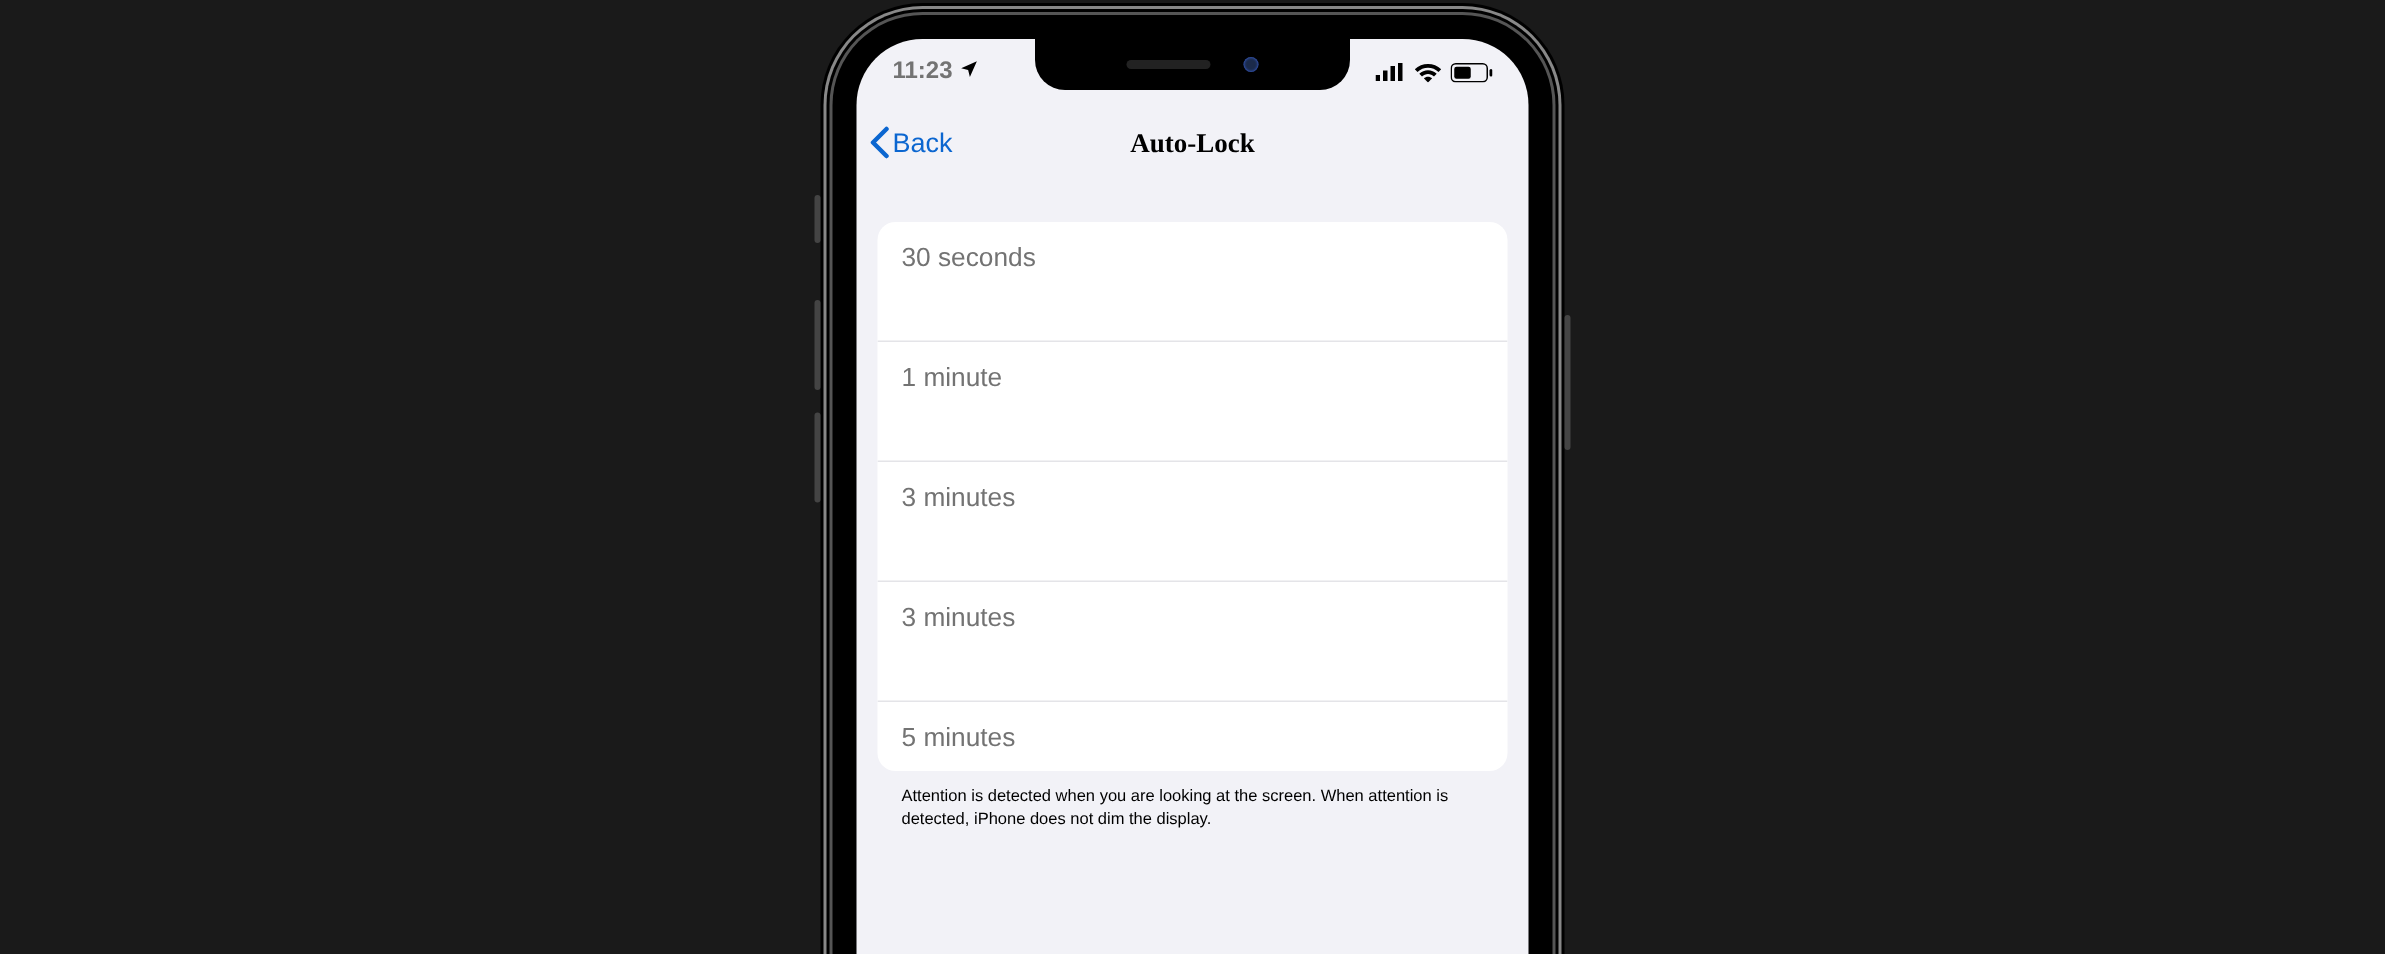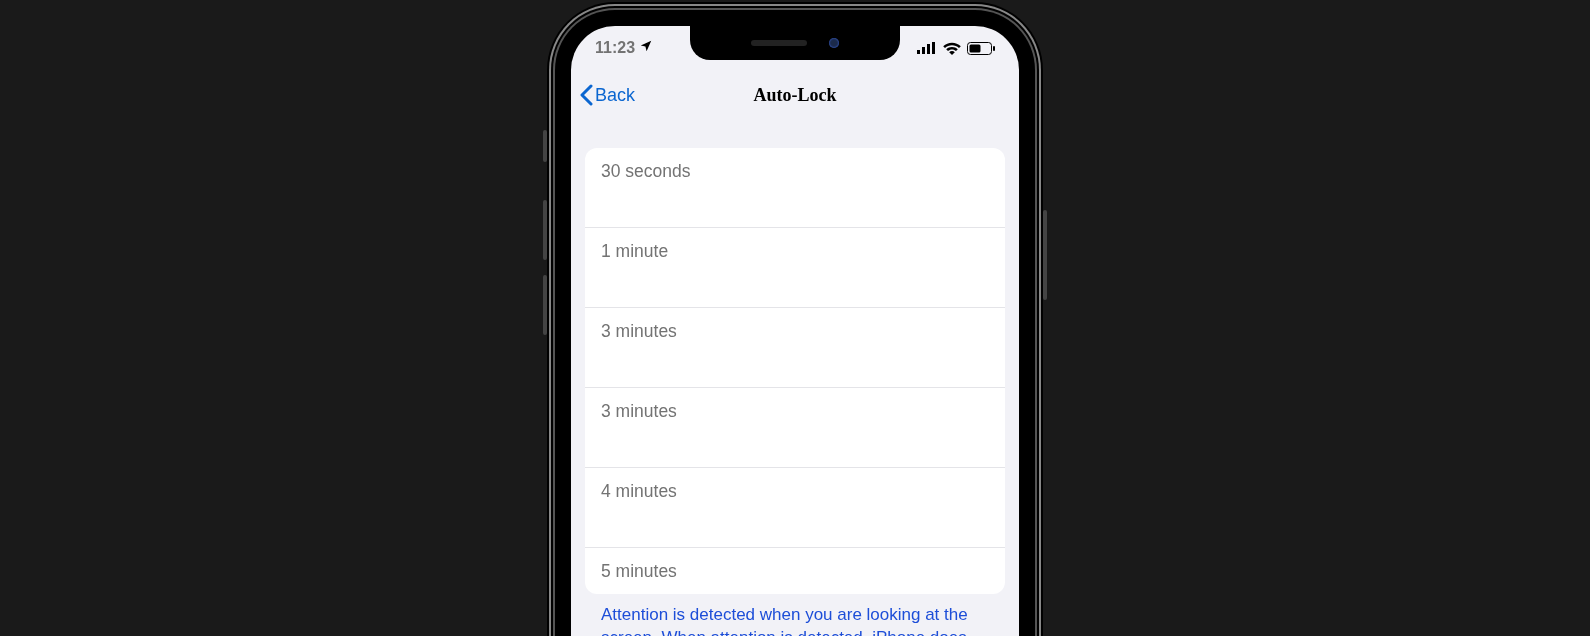--- a/index.html
+++ b/index.html
@@ -167,23 +167,23 @@
     margin-top: 33px;
   }
   .check {
     color: #0b66d0;
     display: none;
   }
   .row.selected .check { display: block; }
 
   .footer-text {
     padding: 10px 16px 0 16px;
-    font-size: 17px;
+    font-size: 11px;
     line-height: 1.35;
-    color: #1d4ed8;
+    color: #000000;
   }
 </style>
 </head>
 <body>
 
 <div class="stage">
   <div class="phone">
     <div class="side-btn side-left-1"></div>
     <div class="side-btn side-left-2"></div>
     <div class="side-btn side-left-3"></div>
@@ -259,24 +259,20 @@
           <div class="row">
             <span>3 minutes</span>
 
           </div>
 
           <div class="row">
             <span>3 minutes</span>
 
           </div>
 
-          <div class="row">
-            <span>4 minutes</span>
-
-          </div>
 
           <div class="row">
             <span>5 minutes</span>
 
           </div>
 
 
         </div>
 
         <div class="footer-text">Attention is detected when you are looking at the screen. When attention is detected, iPhone does not dim the display.</div>

